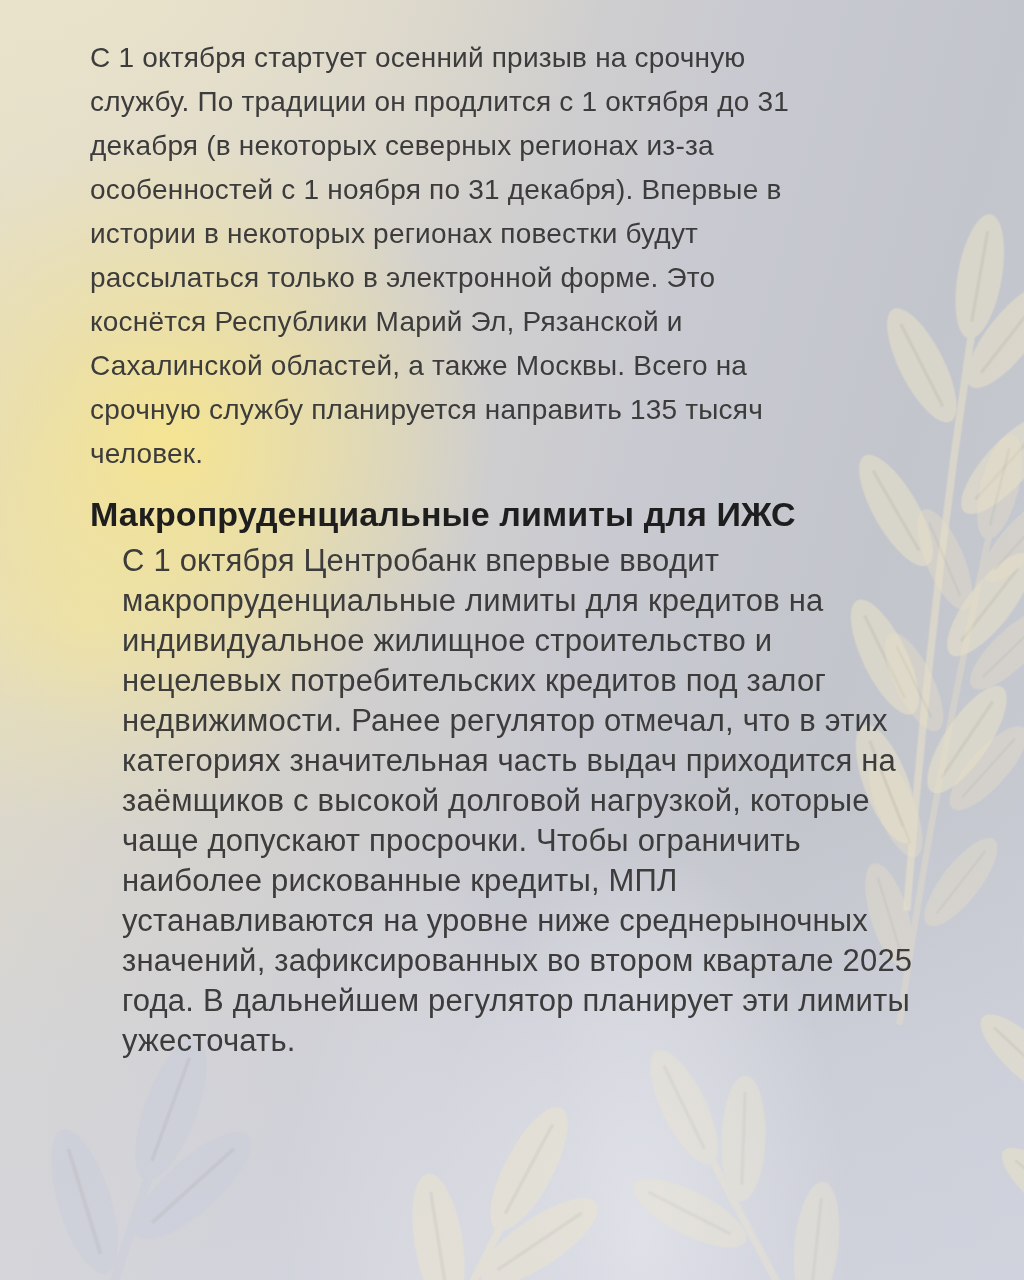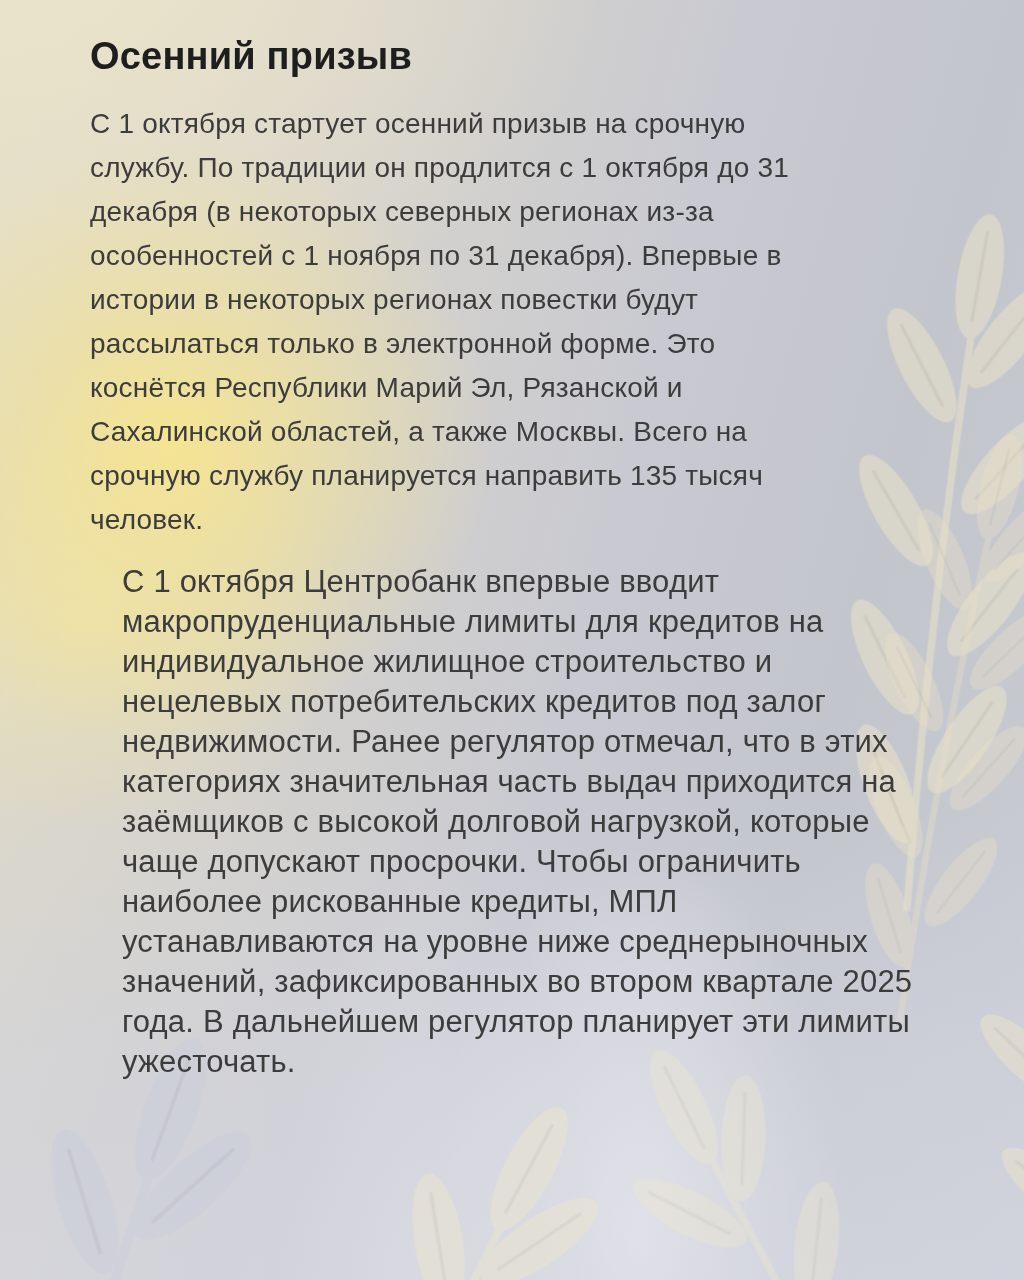--- a/index.html
+++ b/index.html
@@ -98,34 +98,34 @@
     <use href="#branch" transform="translate(930,960) rotate(-14) scale(0.95)" style="color:#eae2c8" opacity="0.55"></use>
     <use href="#branch" transform="translate(420,1080) rotate(24) scale(1.15)" style="color:#ece5cd" opacity="0.5"></use>
     <use href="#branch" transform="translate(560,1140) rotate(-30) scale(1.05)" style="color:#ece5cd" opacity="0.4"></use>
     <use href="#branch" transform="translate(40,1030) rotate(16) scale(1.25)" style="color:#c9ccda" opacity="0.5"></use>
     <use href="#branch" transform="translate(900,440) rotate(10) scale(0.9)" style="color:#e7dfc6" opacity="0.4"></use>
   </svg>
 
   <div class="text-layer">
 
     <section>
-      <h1 class="heading-1">Осенний призыв</h1>
       <p class="body-text s1">С 1 октября стартует осенний призыв на срочную
 службу. По традиции он продлится с 1 октября до 31
 декабря (в некоторых северных регионах из-за
 особенностей с 1 ноября по 31 декабря). Впервые в
 истории в некоторых регионах повестки будут
 рассылаться только в электронной форме. Это
 коснётся Республики Марий Эл, Рязанской и
 Сахалинской областей, а также Москвы. Всего на
 срочную службу планируется направить 135 тысяч
 человек.</p>
     </section>
 
     <section>
+      <h2 class="heading-2">Макропруденциальные лимиты для ИЖС</h2>
       <p class="body-text s2">С 1 октября Центробанк впервые вводит
 макропруденциальные лимиты для кредитов на
 индивидуальное жилищное строительство и
 нецелевых потребительских кредитов под залог
 недвижимости. Ранее регулятор отмечал, что в этих
 категориях значительная часть выдач приходится на
 заёмщиков с высокой долговой нагрузкой, которые
 чаще допускают просрочки. Чтобы ограничить
 наиболее рискованные кредиты, МПЛ
 устанавливаются на уровне ниже среднерыночных

